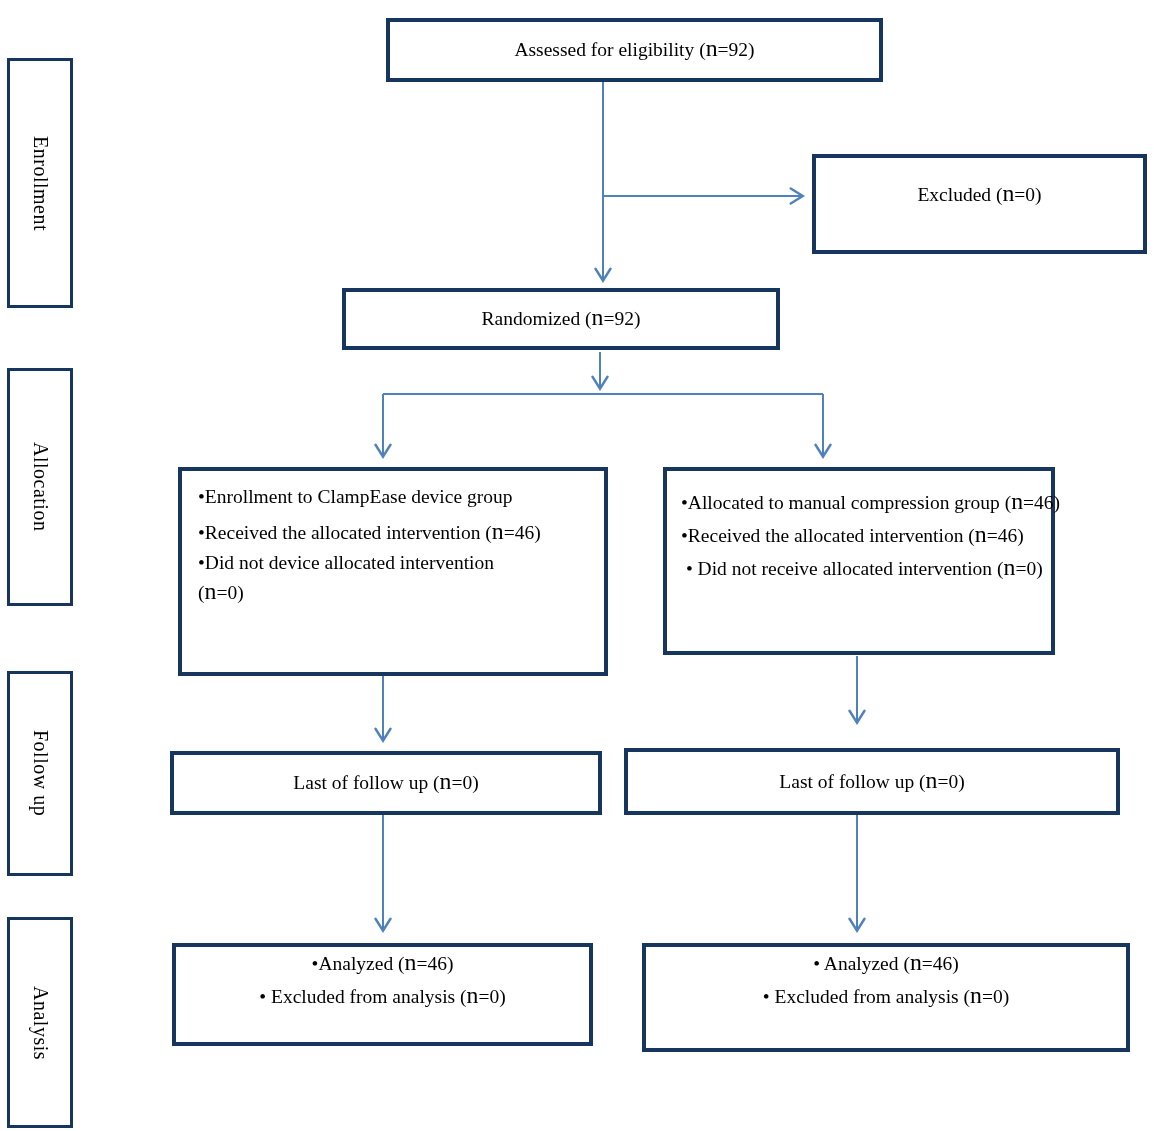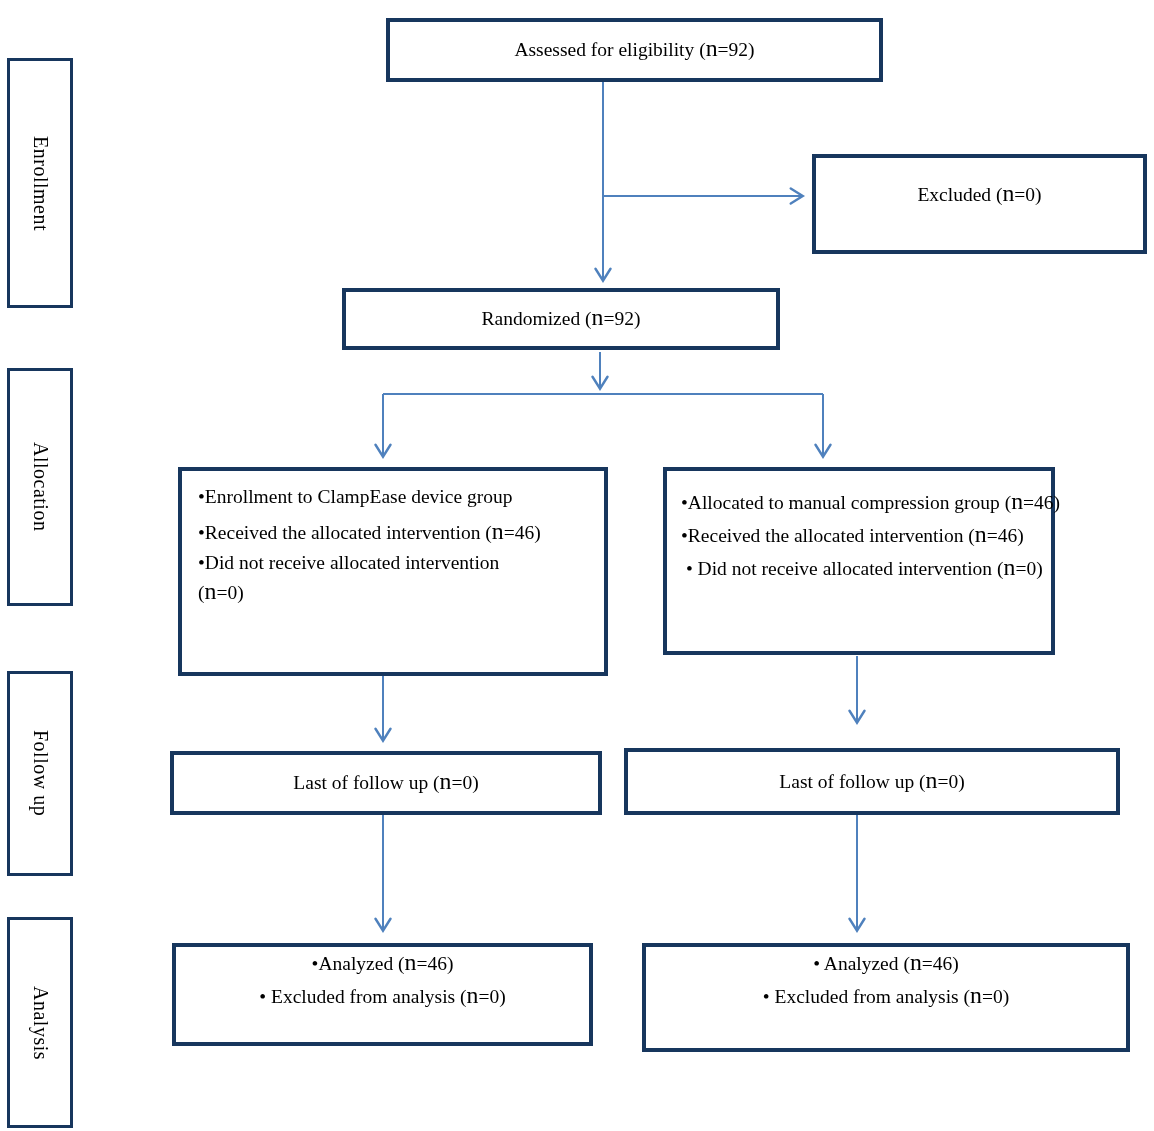--- a/index.html
+++ b/index.html
@@ -112,21 +112,21 @@
     <span>Excluded (<span class="bign">n</span>=0)</span>
   </div>
 
   <div class="cbox center1" style="left:342px; top:288px; width:438px; height:62px;">
     <span>Randomized (<span class="bign">n</span>=92)</span>
   </div>
 
   <div class="cbox bullets" style="left:178px; top:467px; width:430px; height:209px;">
     <div class="line">•Enrollment to ClampEase device group</div>
     <div class="line" style="padding-top:6px;">•Received the allocated intervention (<span class="bign">n</span>=46)</div>
-    <div class="line">•Did not receive allocated intervention</div>
+    <div class="line">•Did not device allocated intervention</div>
     <div class="line">(<span class="bign">n</span>=0)</div>
   </div>
 
   <div class="cbox bullets-r" style="left:637px; top:467px; width:392px; height:188px;margin-left:26px;">
     <div class="line">•Allocated to manual compression group (<span class="bign">n</span>=46)</div>
     <div class="line">•Received the allocated intervention (<span class="bign">n</span>=46)</div>
     <div class="line">&nbsp;• Did not receive allocated intervention (<span class="bign">n</span>=0)</div>
   </div>
 
   <div class="cbox center1" style="left:170px; top:751px; width:432px; height:64px;">

